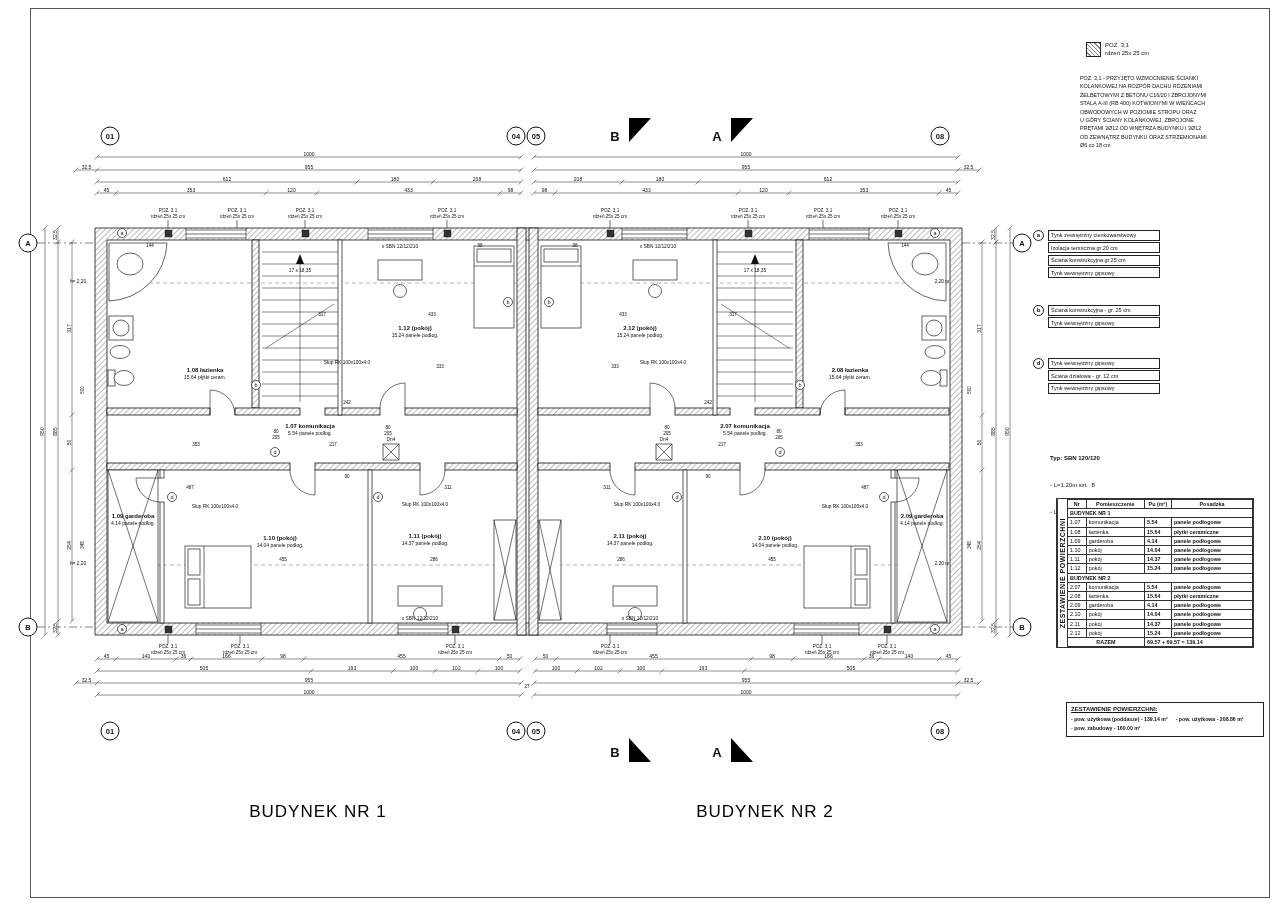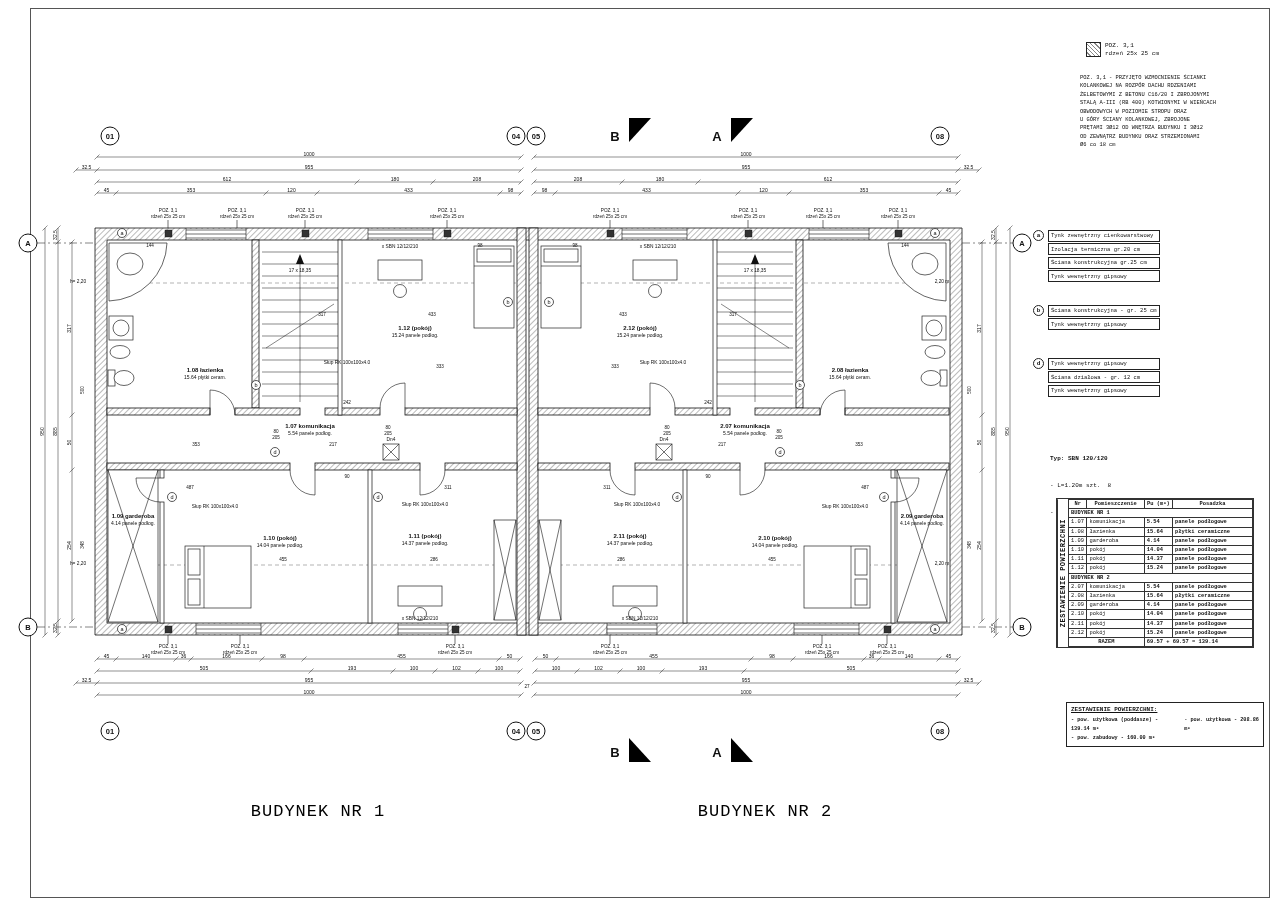--- a/index.html
+++ b/index.html
@@ -24,21 +24,21 @@
   .pozl text{font-size:4.6px;text-anchor:middle;}
   .bub circle{fill:#fff;stroke:#111;stroke-width:1;}
   .bub text{font-size:7.5px;font-weight:bold;text-anchor:middle;}
   .mk circle{fill:#fff;stroke:#111;stroke-width:.7;}
   .mk text{font-size:5.5px;text-anchor:middle;}
   .flag{fill:#000;}
   .flagletter{font-size:13px;font-weight:bold;text-anchor:middle;}
   .steps line{stroke:#111;stroke-width:.5;}
 
   
-  .abs{position:absolute;font-family:Liberation Mono, monospace;}
+  .abs{position:absolute;}
   .legend-symbol{left:1086px;top:42px;display:flex;gap:4px;align-items:flex-start;}
   .hatchbox{width:13px;height:13px;border:1px solid #222;
     background:repeating-linear-gradient(45deg,#fff 0 2px,#888 2px 3px);}
   .legend-symbol .txt{font-size:6px;line-height:1.3;}
   .notes{left:1080px;top:74px;width:180px;font-size:5.4px;line-height:1.55;}
   .wl{left:1048px;width:112px;}
   .wl .lrow{border:0.6px solid #222;padding:1.5px 2px;font-size:5.5px;margin-top:1.5px;background:#fff;}
   .lmark{position:absolute;left:-15px;top:2px;width:9px;height:9px;border:1px solid #222;border-radius:50%;
     font-size:6px;text-align:center;line-height:9px;font-weight:bold;}
   .typ{left:1050px;top:436px;font-size:6px;line-height:1.5;white-space:pre;}

